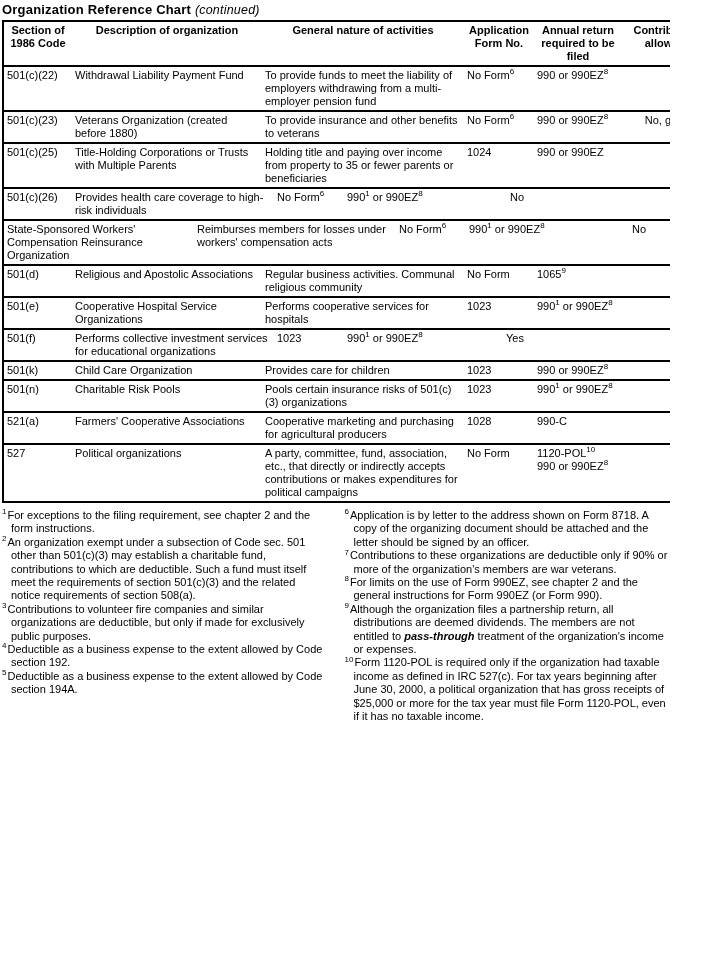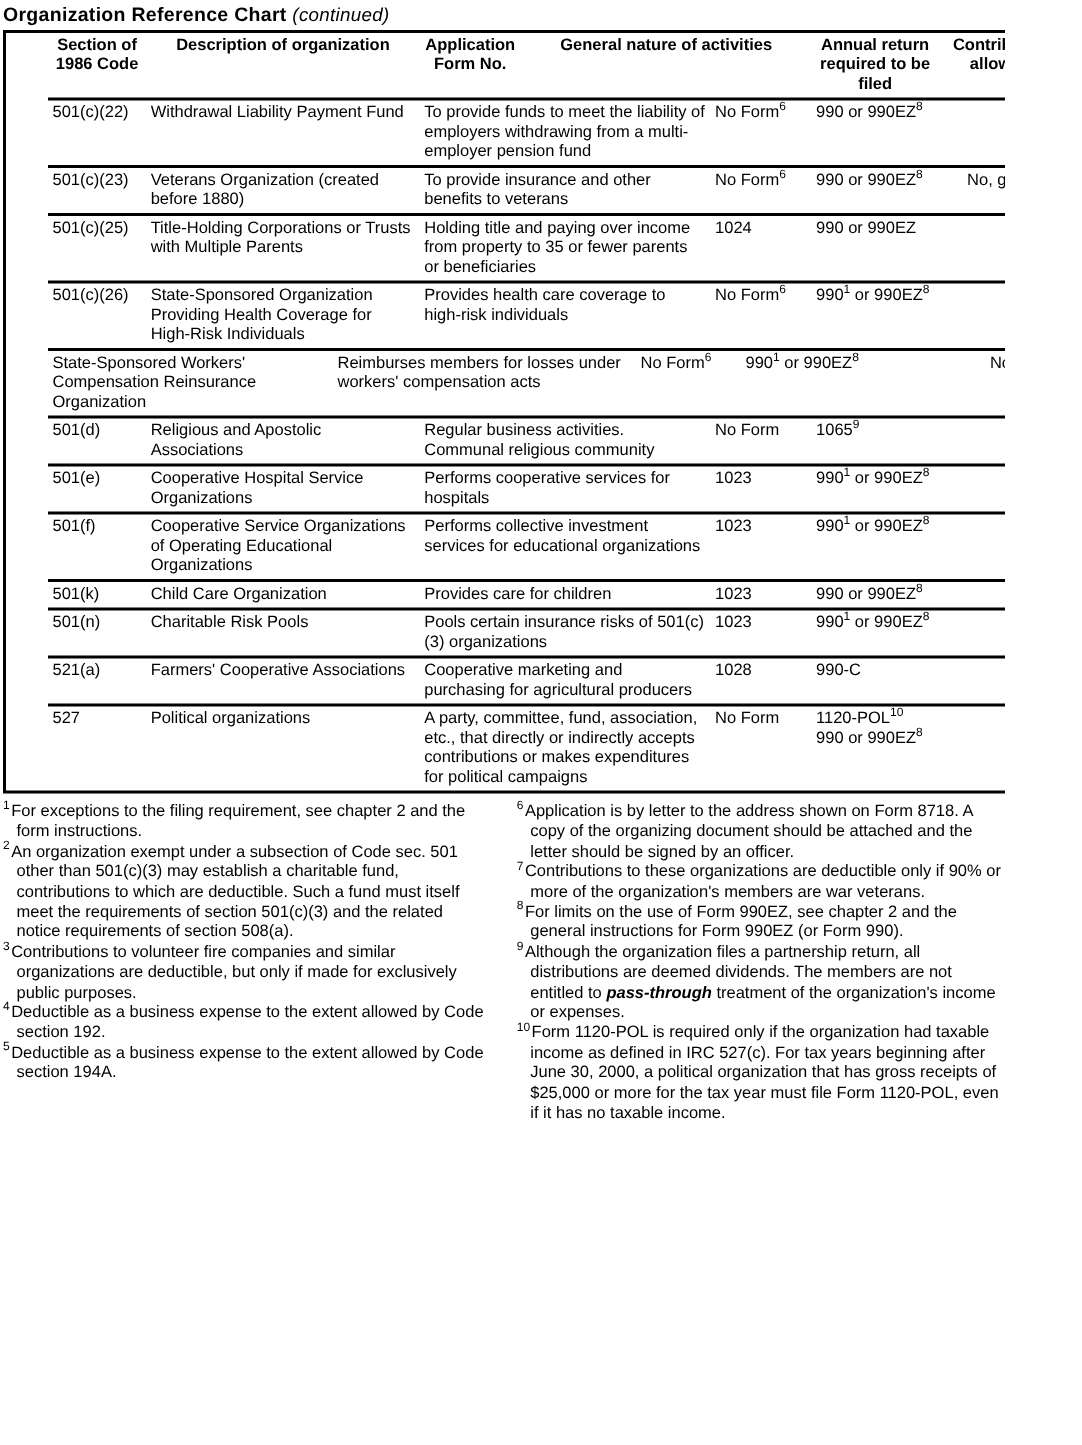--- a/index.html
+++ b/index.html
@@ -13,21 +13,21 @@
   .title{
     margin:2px 0 3px 2px;
     font-size:13px;font-weight:bold;
     letter-spacing:0.2px;
   }
   .title .cont{font-weight:normal;font-style:italic;font-size:12.5px;}
   .reftable{
     box-sizing:border-box;
     width:717px;margin-left:2px;
     border:2px solid #000;
-    font-size:11px;line-height:13px;padding-left:28px;
+    font-size:11px;line-height:13px;
   }
   .thead{display:flex;font-weight:bold;border-bottom:2px solid #000;}
   .thead .cell{text-align:center;padding:2px 2px 2px 2px;}
   .trow{display:flex;border-bottom:2px solid #000;}
   .trow:last-child{border-bottom:none;}
   .cell{box-sizing:border-box;padding:2px 3px 2px 3px;}
   .c-section{width:68px;}
   .c-desc{width:190px;}
   .c-act{width:202px;}
   .c-app{width:70px;}
@@ -48,22 +48,22 @@
 <body>
 
 <div class="page">
 
   <h1 class="title"><span>Organization Reference Chart</span> <span class="cont">(continued)</span></h1>
 
   <div class="reftable">
     <div class="thead">
       <div class="cell c-section">Section of 1986 Code</div>
       <div class="cell c-desc">Description of organization</div>
+      <div class="cell c-act">General nature of activities</div>
       <div class="cell c-app">Application Form No.</div>
-      <div class="cell c-act">General nature of activities</div>
       <div class="cell c-ret">Annual return required to be filed</div>
       <div class="cell c-contrib">Contributions allowable</div>
     </div>
     <div>
         <div class="trow">
           <div class="cell c-section">501(c)(22)</div>
           <div class="cell c-desc">Withdrawal Liability Payment Fund</div>
           <div class="cell c-act">To provide funds to meet the liability of employers withdrawing from a multi-employer pension fund</div>
           <div class="cell c-app">No Form<sup>6</sup></div>
           <div class="cell c-ret">990 or 990EZ<sup>8</sup></div>
@@ -80,21 +80,20 @@
         <div class="trow">
           <div class="cell c-section">501(c)(25)</div>
           <div class="cell c-desc">Title-Holding Corporations or Trusts with Multiple Parents</div>
           <div class="cell c-act">Holding title and paying over income from property to 35 or fewer parents or beneficiaries</div>
           <div class="cell c-app">1024</div>
           <div class="cell c-ret">990 or 990EZ</div>
           <div class="cell c-contrib">No</div>
         </div>
         <div class="trow">
           <div class="cell c-section">501(c)(26)</div>
-          <div class="cell c-desc">State-Sponsored Organization Providing Health Coverage for High-Risk Individuals</div>
           <div class="cell c-act">Provides health care coverage to high-risk individuals</div>
           <div class="cell c-app">No Form<sup>6</sup></div>
           <div class="cell c-ret">990<sup>1</sup> or 990EZ<sup>8</sup></div>
           <div class="cell c-contrib">No</div>
         </div>
         <div class="trow">
           <div class="cell c-desc">State-Sponsored Workers' Compensation Reinsurance Organization</div>
           <div class="cell c-act">Reimburses members for losses under workers' compensation acts</div>
           <div class="cell c-app">No Form<sup>6</sup></div>
           <div class="cell c-ret">990<sup>1</sup> or 990EZ<sup>8</sup></div>
@@ -111,21 +110,20 @@
         <div class="trow">
           <div class="cell c-section">501(e)</div>
           <div class="cell c-desc">Cooperative Hospital Service Organizations</div>
           <div class="cell c-act">Performs cooperative services for hospitals</div>
           <div class="cell c-app">1023</div>
           <div class="cell c-ret">990<sup>1</sup> or 990EZ<sup>8</sup></div>
           <div class="cell c-contrib">Yes</div>
         </div>
         <div class="trow">
           <div class="cell c-section">501(f)</div>
-          <div class="cell c-desc">Cooperative Service Organizations of Operating Educational Organizations</div>
           <div class="cell c-act">Performs collective investment services for educational organizations</div>
           <div class="cell c-app">1023</div>
           <div class="cell c-ret">990<sup>1</sup> or 990EZ<sup>8</sup></div>
           <div class="cell c-contrib">Yes</div>
         </div>
         <div class="trow">
           <div class="cell c-section">501(k)</div>
           <div class="cell c-desc">Child Care Organization</div>
           <div class="cell c-act">Provides care for children</div>
           <div class="cell c-app">1023</div>

